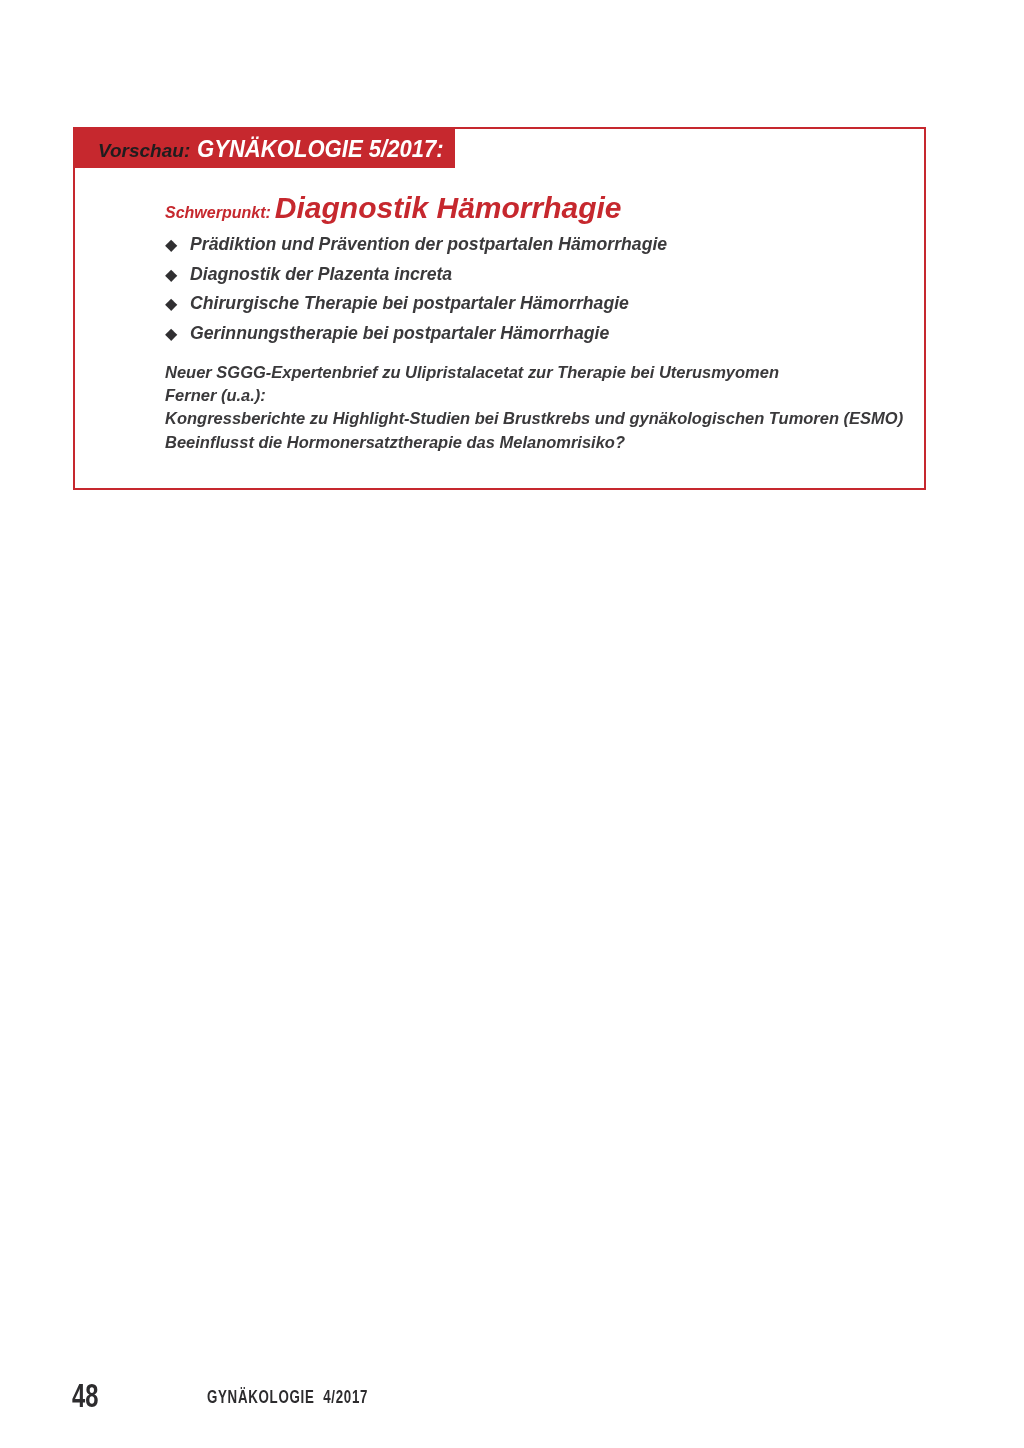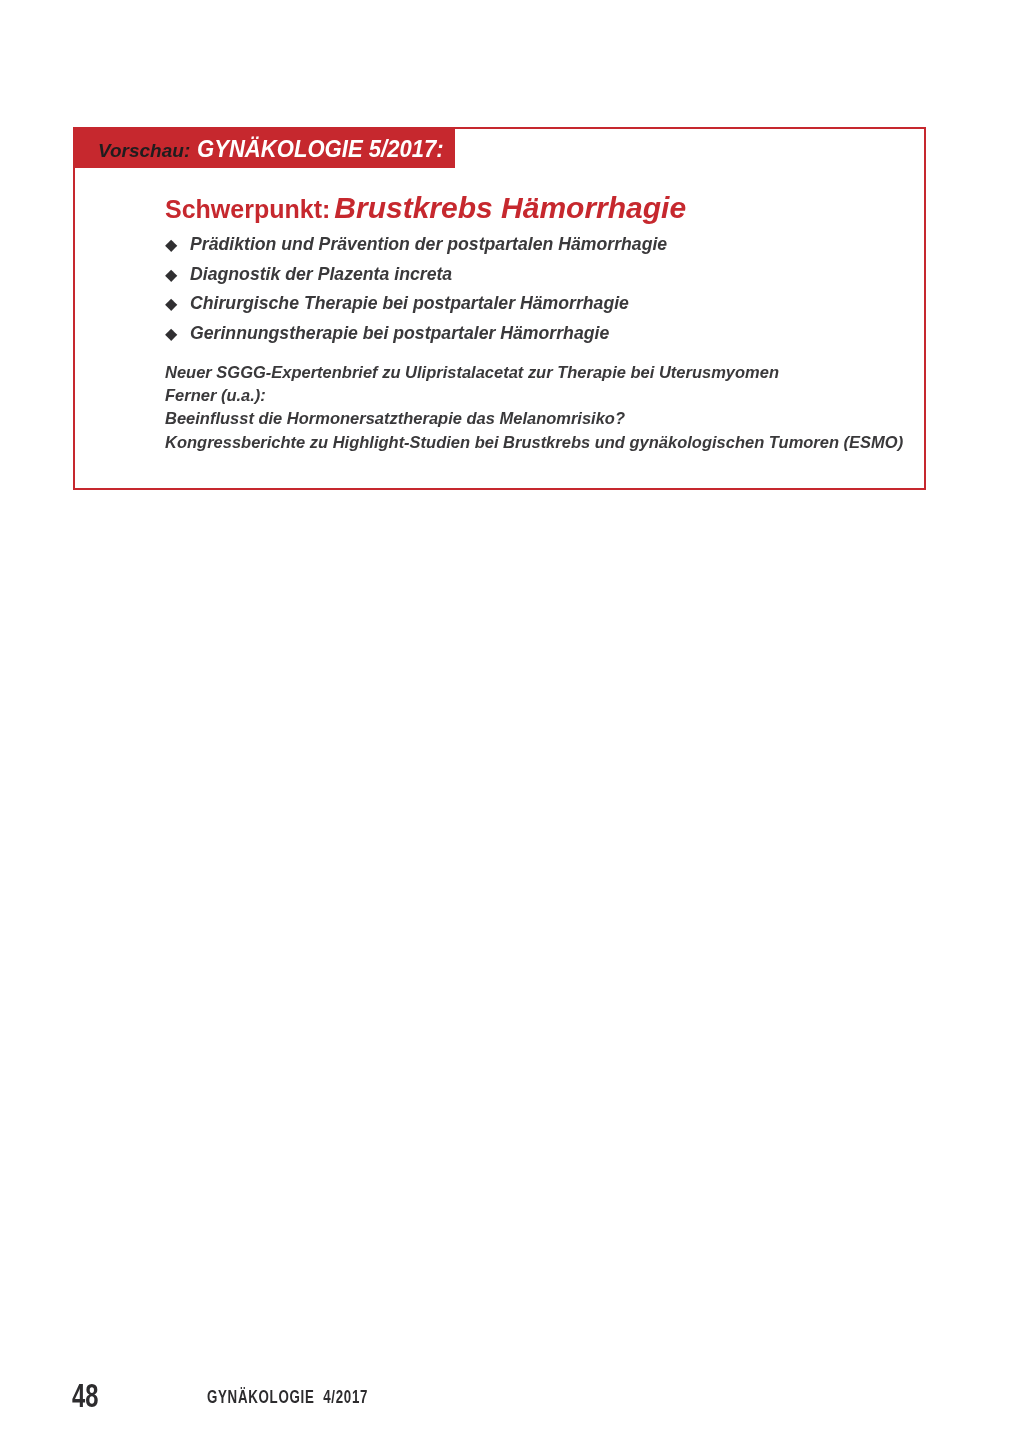--- a/index.html
+++ b/index.html
@@ -65,22 +65,23 @@
     right: 0;
     padding: 61px 20px 0 90px;
     box-sizing: border-box;
   }
 
   .focus-heading {
     line-height: 36px;
     white-space: nowrap;
   }
   .focus-label {
-    font-size: 25px;
-    font-weight: bold;
+    font-size: 16px;
+    font-weight: bold;
+    font-style: italic;
     color: #C6282E;
   }
   .focus-title {
     font-size: 30px;
     font-weight: bold;
     font-style: italic;
     color: #C6282E;
     margin-left: 4px;
   }
 
@@ -162,21 +163,21 @@
 
 <div class="preview-box">
 
   <div class="banner">
     <span class="banner-label">Vorschau:</span><span class="banner-title">GYNÄKOLOGIE 5/2017:</span>
   </div>
 
   <div class="box-content">
 
     <div class="focus-heading">
-      <span class="focus-label">Schwerpunkt:</span><span class="focus-title">Brustkrebs Hämorrhagie</span>
+      <span class="focus-label">Schwerpunkt:</span><span class="focus-title">Diagnostik Hämorrhagie</span>
     </div>
 
     <ul class="topics">
       <li>
         <span class="bullet">◆</span>
         <span class="topic-text">Prädiktion und Prävention der postpartalen Hämorrhagie</span>
       </li>
       <li>
         <span class="bullet">◆</span>
         <span class="topic-text">Diagnostik der Plazenta increta</span>
@@ -192,24 +193,24 @@
     </ul>
 
     <div class="further">
       <div class="further-line">
         <span>Neuer SGGG-Expertenbrief zu Ulipristalacetat zur Therapie bei Uterusmyomen</span>
       </div>
       <div class="further-line">
         <span>Ferner (u.a.):</span>
       </div>
       <div class="further-line">
+        <span>Kongressberichte zu Highlight-Studien bei Brustkrebs und gynäkologischen Tumoren (ESMO)</span>
+      </div>
+      <div class="further-line">
         <span>Beeinflusst die Hormonersatztherapie das Melanomrisiko?</span>
-      </div>
-      <div class="further-line">
-        <span>Kongressberichte zu Highlight-Studien bei Brustkrebs und gynäkologischen Tumoren (ESMO)</span>
       </div>
     </div>
 
   </div>
 </div>
 
 <div class="page-number">48</div>
 
 <div class="journal-footer">GYNÄKOLOGIE  4/2017</div>
 

